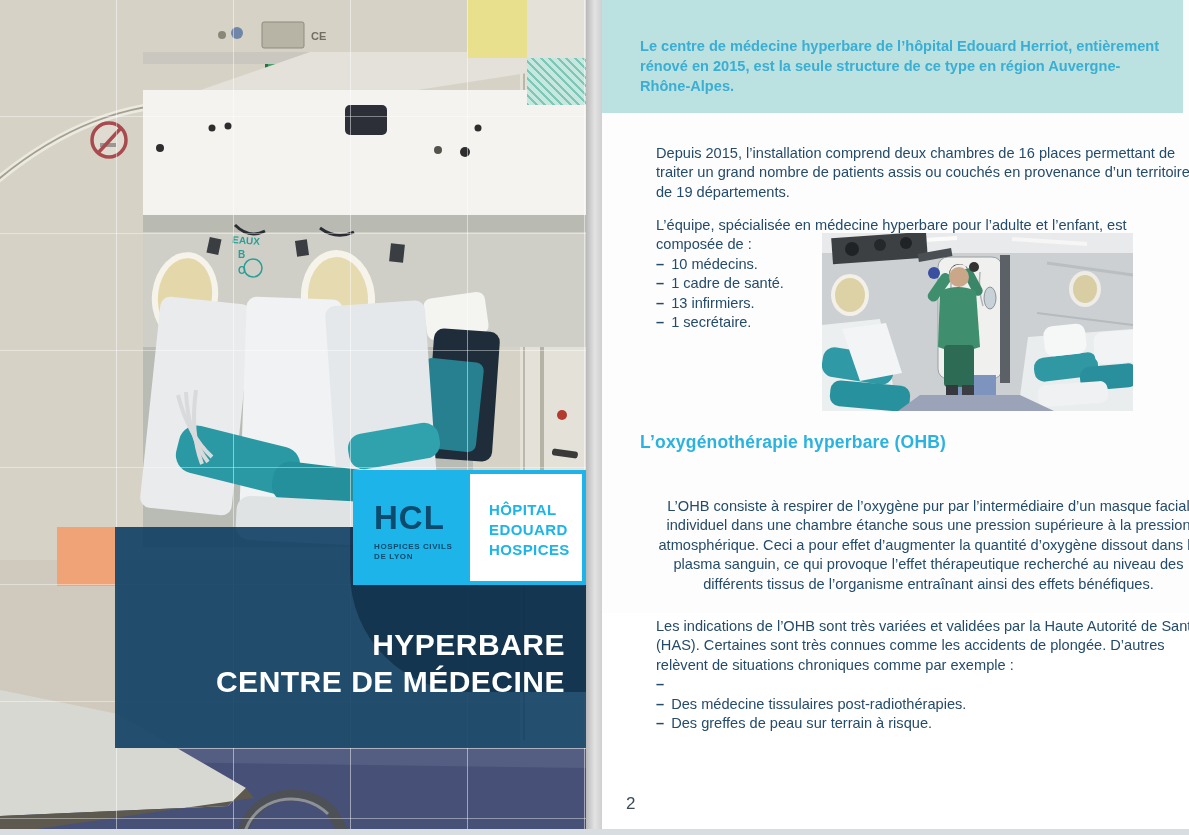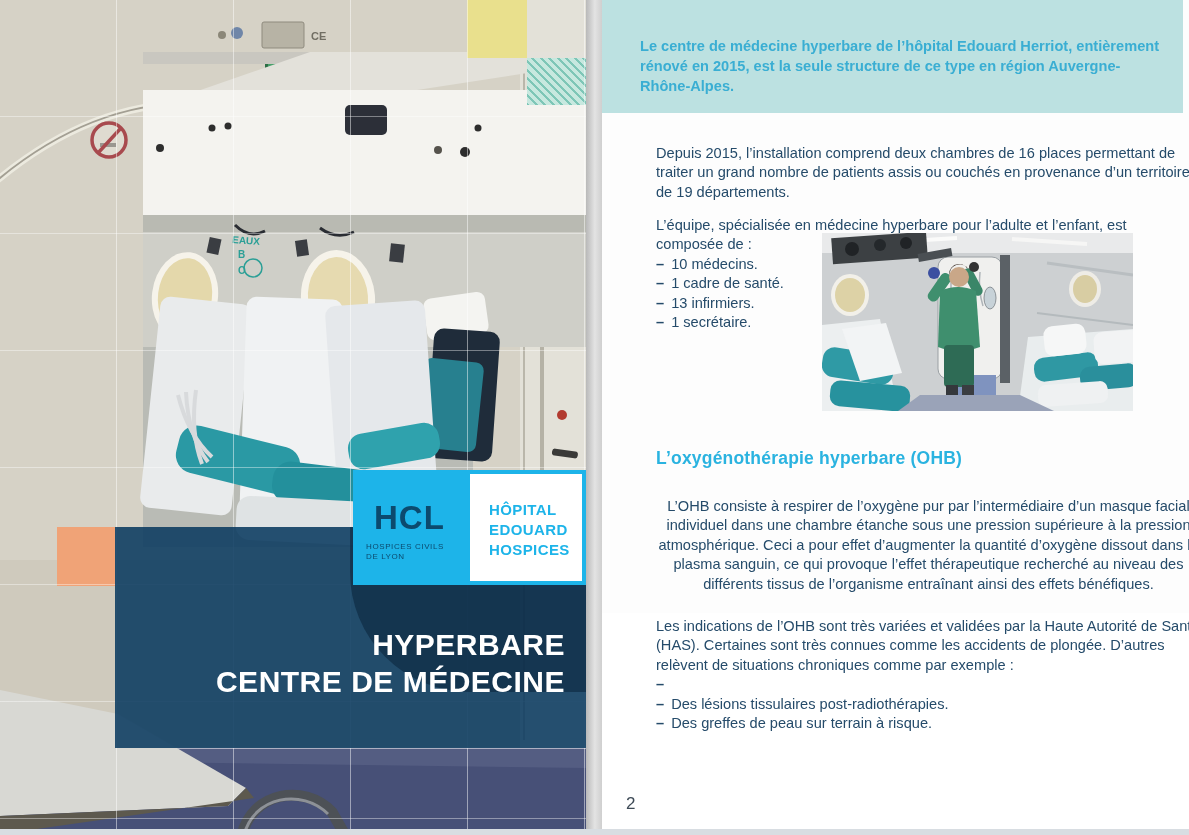--- a/index.html
+++ b/index.html
@@ -21,21 +21,21 @@
   .sq-salmon{left:57px;top:527px;width:58px;height:59px;background:#f0a377;}
   .title-band{position:absolute;left:115px;top:527px;width:471px;height:221px;z-index:7;
      background:rgba(10,58,96,0.88);}
   .title-band .dark-mass{position:absolute;right:0;top:0;width:236px;height:165px;
      background:rgba(6,30,52,0.50);border-bottom-left-radius:120px;}
   .cover-title{position:absolute;right:21px;top:99px;text-align:right;color:#ffffff;
      font-weight:700;font-size:30px;line-height:37px;letter-spacing:.5px;}
   .hcl-logo{position:absolute;left:353px;top:470px;width:233px;height:115px;background:#1db4e9;z-index:9;}
   .hcl-left{position:absolute;left:0;top:0;width:117px;height:115px;color:#0c4a6e;}
   .hcl-acronym{position:absolute;left:21px;top:29px;font-weight:700;font-size:33px;letter-spacing:1px;}
-  .hcl-sub{position:absolute;left:13px;top:72px;font-weight:400;font-size:8px;letter-spacing:.6px;line-height:10px;}
+  .hcl-sub{position:absolute;left:21px;top:72px;font-weight:700;font-size:8px;letter-spacing:.6px;line-height:10px;}
   .hcl-right{position:absolute;left:117px;top:4px;width:112px;height:107px;background:#ffffff;}
   .hcl-hospital{position:absolute;left:19px;top:26px;color:#1db4e9;font-weight:700;font-size:15px;line-height:20px;letter-spacing:.4px;}
 
   
   .gutter{position:absolute;left:586px;top:0;width:16px;height:835px;z-index:10;
      background:linear-gradient(to right,#b9b9b9,#e3e3e3 55%,#cfcfcf);}
 
   
   .content{position:absolute;left:602px;top:0;width:587px;height:613px;background:#fdfdfd;}
   .banner{position:absolute;left:0;top:0;width:581px;height:113px;background:#bce1e1;}
@@ -279,33 +279,33 @@
           <rect x="212" y="122" width="64" height="24" rx="10" fill="#2f98a3" transform="rotate(-7 244 134)"></rect>
           <rect x="258" y="132" width="58" height="24" rx="10" fill="#2a8f9c" transform="rotate(-5 287 144)"></rect>
           <rect x="222" y="92" width="42" height="30" rx="9" fill="#f6f7f7" transform="rotate(-6 243 107)"></rect>
           <rect x="272" y="98" width="46" height="32" rx="9" fill="#f2f3f4" transform="rotate(-4 295 114)"></rect>
           <rect x="216" y="150" width="70" height="22" rx="8" fill="#eff1f2" transform="rotate(-4 251 161)"></rect>
         </g>
         <polygon points="98,162 198,162 232,178 76,178" fill="#9aa3b8"></polygon>
       </svg>
     </div>
 
-    <h2 class="block section-heading" style="margin:16px">L’oxygénothérapie hyperbare (OHB)</h2>
+    <h2 class="block section-heading" style="margin:0">L’oxygénothérapie hyperbare (OHB)</h2>
 
     <p class="block body-text ohb">L’OHB consiste à respirer de l’oxygène pur par l’intermédiaire d’un masque facial individuel dans une chambre étanche sous une pression supérieure à la pression atmosphérique. Ceci a pour effet d’augmenter la quantité d’oxygène dissout dans le plasma sanguin, ce qui provoque l’effet thérapeutique recherché au niveau des différents tissus de l’organisme entraînant ainsi des effets bénéfiques.</p>
 
     <div class="block body-text indications">
       <p style="margin:0">Les indications de l’OHB sont très variées et validées par la Haute Autorité de Santé (HAS). Certaines sont très connues comme les accidents de plongée. D’autres relèvent de situations chroniques comme par exemple :</p>
       <div class="ul">
         <div class="li">
           <span class="dash">–</span>
           </div>
         <div class="li">
           <span class="dash">–</span>
-          <span>Des lésions tissulaires post-radiothérapies.</span>
+          <span>Des médecine tissulaires post-radiothérapies.</span>
           </div>
         <div class="li">
           <span class="dash">–</span>
           <span>Des greffes de peau sur terrain à risque.</span>
           </div>
       </div>
     </div>
 
     <div class="page-number">2</div>
   </div>

